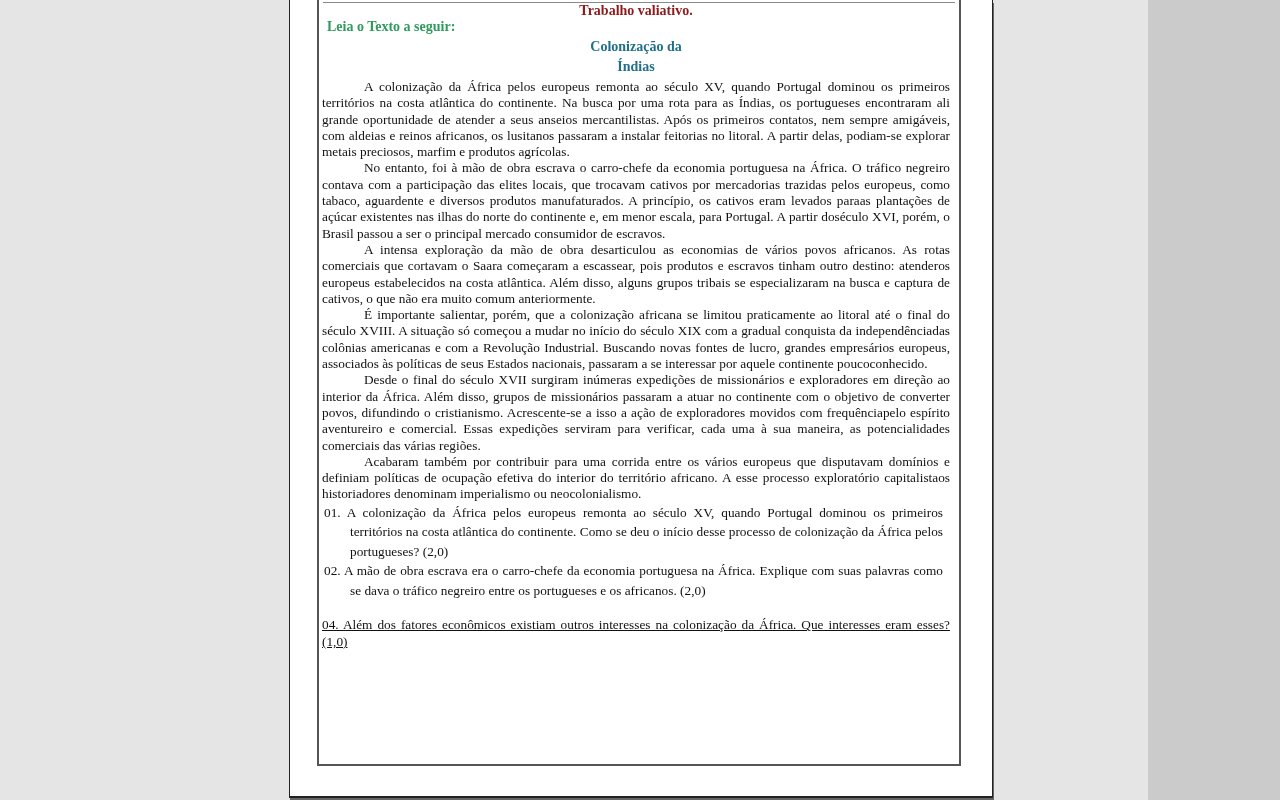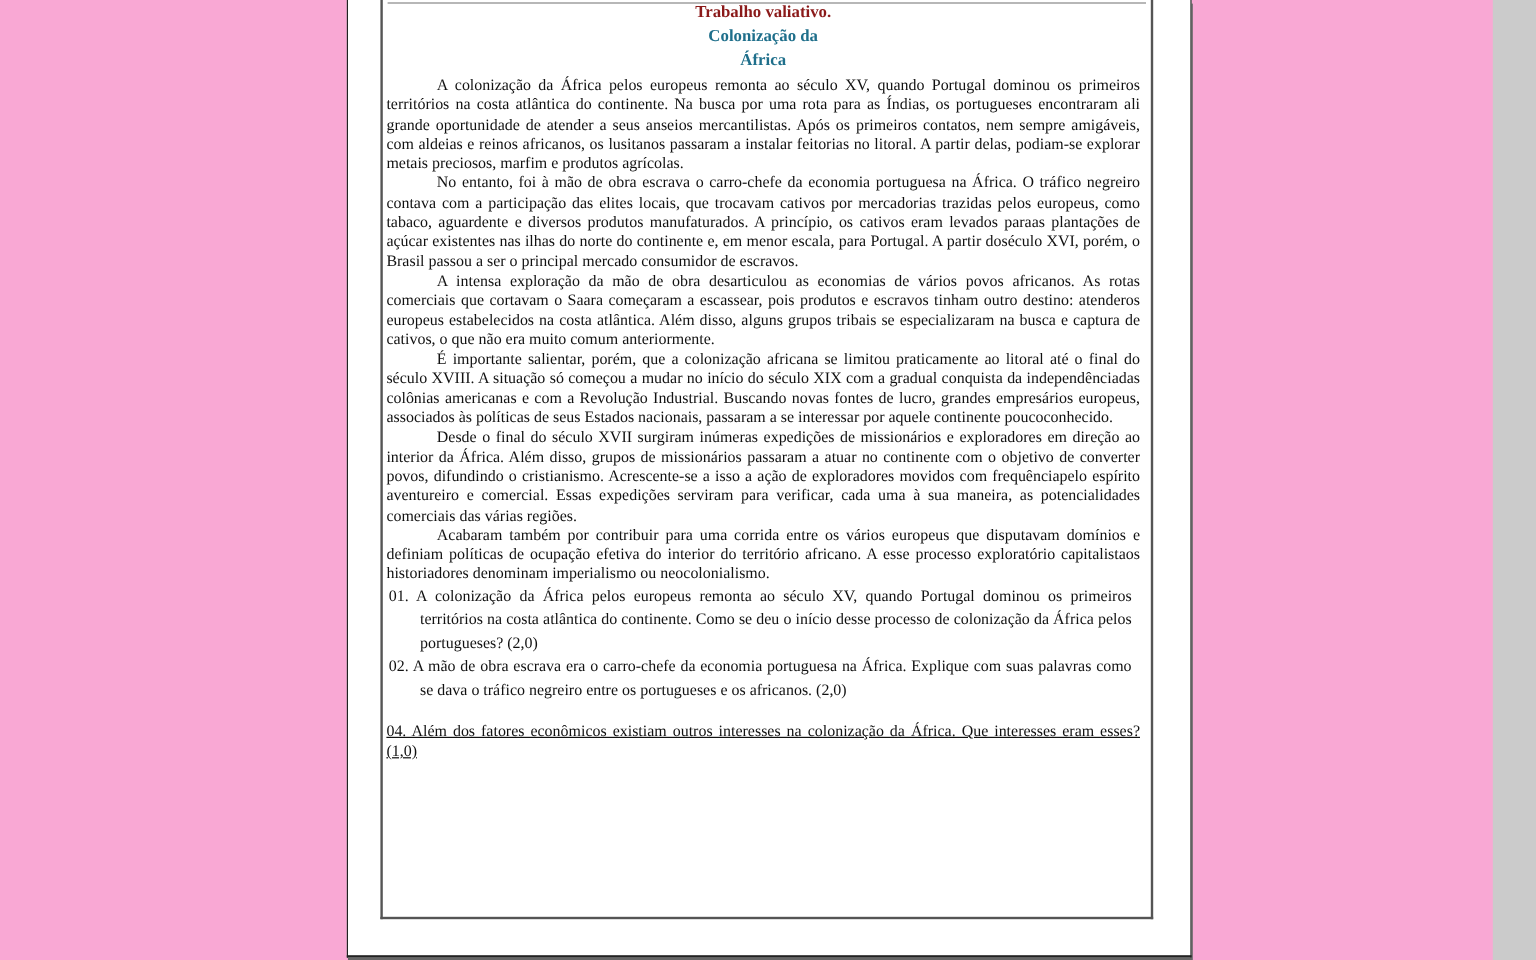--- a/index.html
+++ b/index.html
@@ -6,23 +6,23 @@
       margin: 0;
       padding: 0;
       width: 1280px;
       height: 800px;
       overflow: hidden;
       background: #cbcbcb;
       font-family: "Liberation Serif", serif;
     }
     .viewer {
       position: relative;
-      width: 1244px;
+      width: 1148px;
       height: 800px;
-      background: #f9a8d4;
+      background: #e5e5e5;
     }
     .page {
       position: absolute;
       left: 289px;
       top: 0;
       width: 702px;
       height: 796px;
       background: #ffffff;
       border-left: 1px solid #222;
       border-right: 1px solid #222;
@@ -116,22 +116,23 @@
   </style>
 </head>
 <body>
 
 <div class="viewer">
   <div class="page">
     <div class="content-box">
       <div class="top-rule"></div>
       <div class="inner">
         <p class="title-main">Trabalho valiativo.</p>
+        <p class="lead">Leia o Texto a seguir:</p>
         <p class="text-title">Colonização da</p>
-        <p class="text-title">África</p>
+        <p class="text-title">Índias</p>
 
         <p class="para"><span>A colonização da África pelos europeus remonta ao século XV, quando Portugal dominou os primeiros territórios na costa atlântica do continente. Na busca por uma rota para as Índias, os portugueses encontraram ali grande oportunidade de atender a seus anseios mercantilistas. Após os primeiros contatos, nem sempre amigáveis, com aldeias e reinos africanos, os lusitanos passaram a instalar feitorias no litoral. A partir delas, podiam-se explorar metais preciosos, marfim e produtos agrícolas.</span></p>
         <p class="para"><span>No entanto, foi à </span><b>mão de obra escrava</b><span> o carro-chefe da economia portuguesa na África. O tráfico negreiro contava com a participação das elites locais, que trocavam cativos por mercadorias trazidas pelos europeus, como tabaco, aguardente e diversos produtos manufaturados. A princípio, os cativos eram levados paraas plantações de açúcar existentes nas ilhas do norte do continente e, em menor escala, para Portugal. A partir doséculo XVI, porém, o Brasil passou a ser o principal mercado consumidor de escravos.</span></p>
         <p class="para"><span>A intensa exploração da mão de obra desarticulou as economias de vários povos africanos. As rotas comerciais que cortavam o Saara começaram a escassear, pois produtos e escravos tinham outro destino: atenderos europeus estabelecidos na costa atlântica. Além disso, alguns grupos tribais se especializaram na busca e captura de cativos, o que não era muito comum anteriormente.</span></p>
         <p class="para"><span>É importante salientar, porém, que a colonização africana se limitou praticamente ao litoral até o final do século XVIII. A situação só começou a mudar no início do século XIX com a gradual conquista da independênciadas colônias americanas e com a Revolução Industrial. Buscando novas fontes de lucro, grandes empresários europeus, associados às políticas de seus Estados nacionais, passaram a se interessar por aquele continente poucoconhecido.</span></p>
         <p class="para"><span>Desde o final do século XVII surgiram inúmeras expedições de missionários e exploradores em direção ao interior da África. Além disso, grupos de missionários passaram a atuar no continente com o objetivo de converter povos, difundindo o cristianismo. Acrescente-se a isso a ação de exploradores movidos com frequênciapelo espírito aventureiro e comercial. Essas expedições serviram para verificar, cada uma à sua maneira, as potencialidades comerciais das várias regiões.</span></p>
         <p class="para"><span>Acabaram também por contribuir para uma corrida entre os vários europeus que disputavam domínios e definiam políticas de ocupação efetiva do interior do território africano. A esse processo exploratório capitalistaos historiadores denominam imperialismo ou neocolonialismo.</span></p>
 
         <p class="question q1">01. A colonização da África pelos europeus remonta ao século XV, quando Portugal dominou os primeiros territórios na costa atlântica do continente. Como se deu o início desse processo de colonização da África pelos portugueses? (2,0)</p>
         <p class="question q2">02. A mão de obra escrava era o carro-chefe da economia portuguesa na África. Explique com suas palavras como se dava o tráfico negreiro entre os portugueses e os africanos. (2,0)</p>

